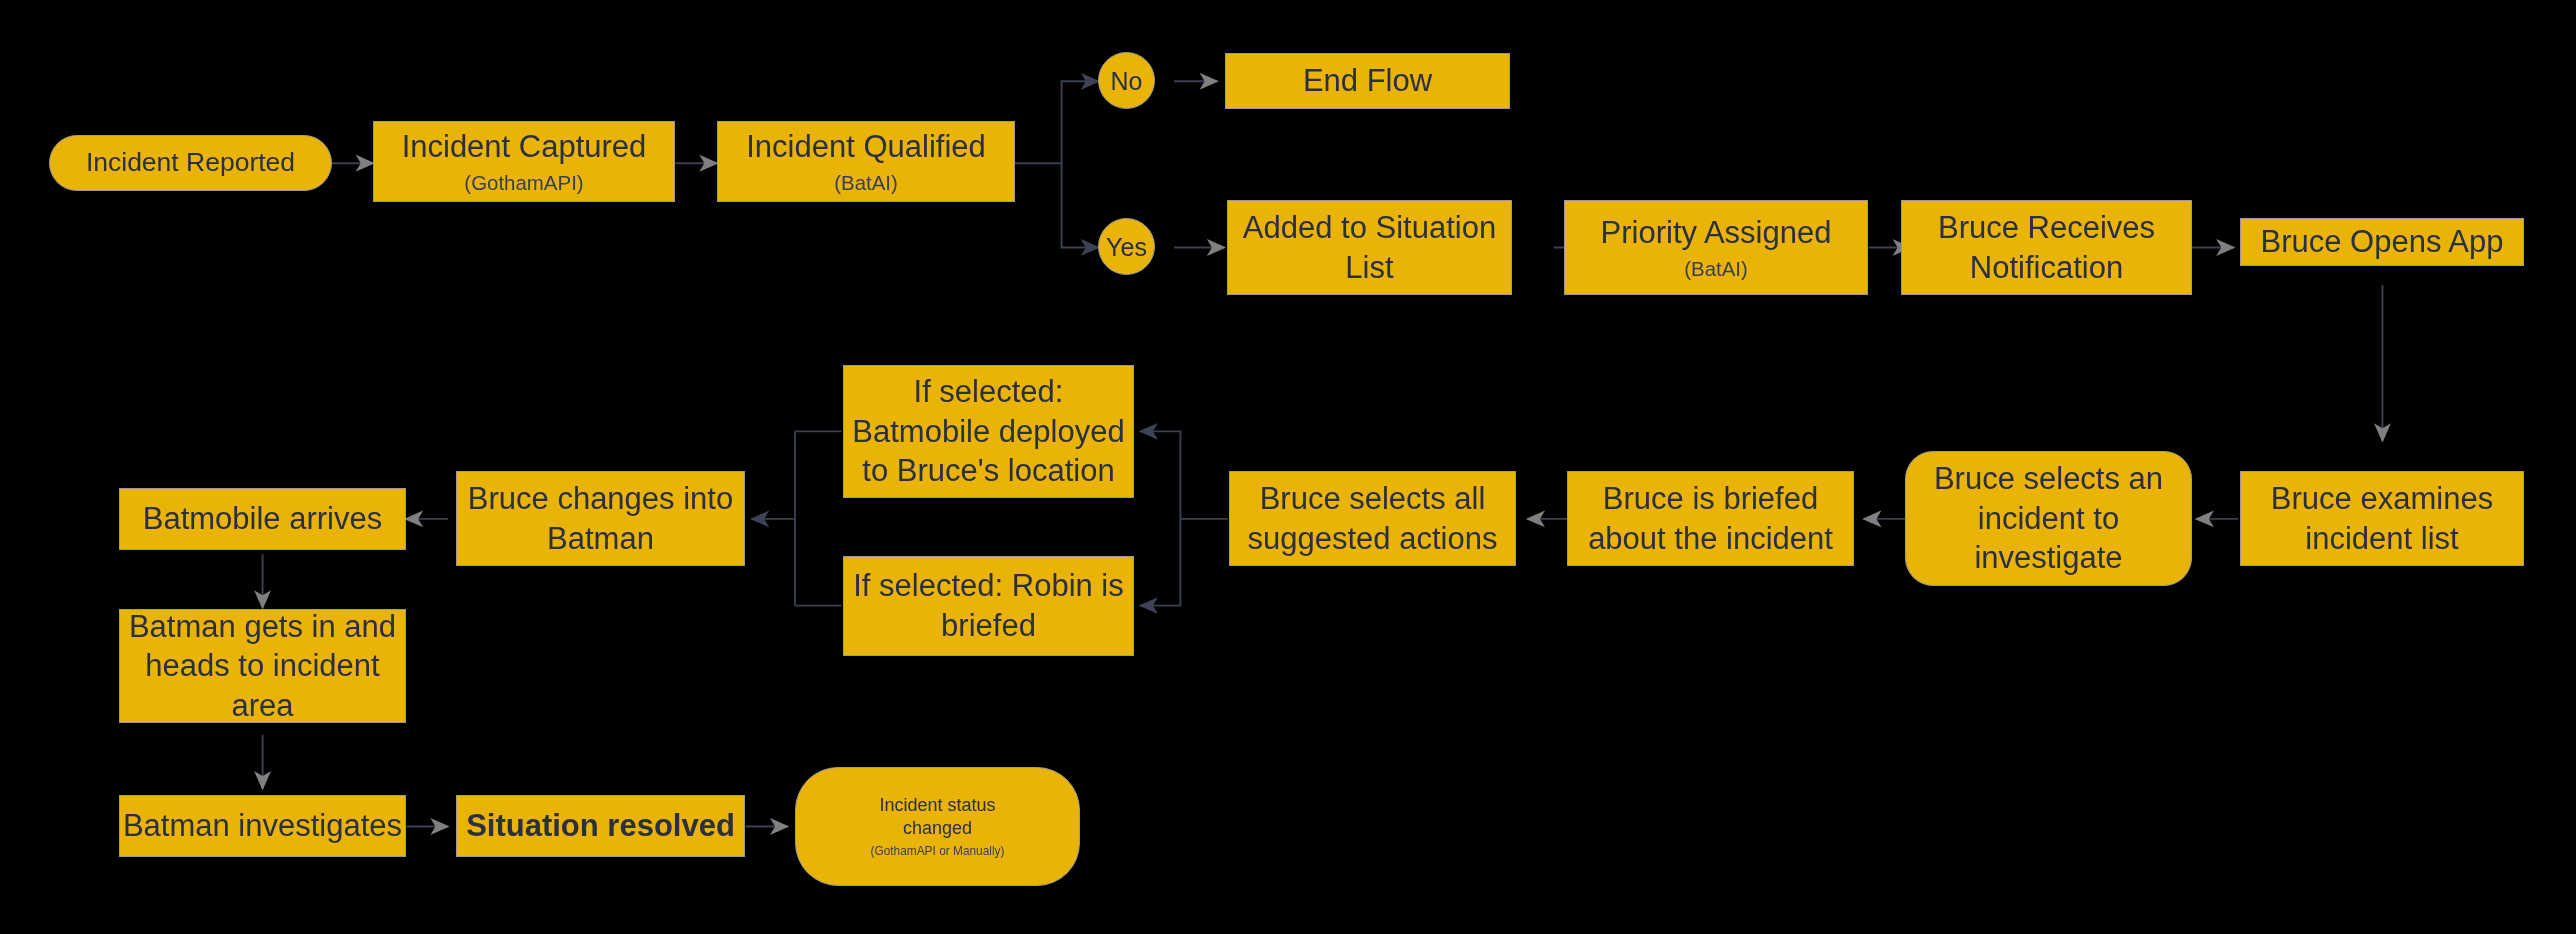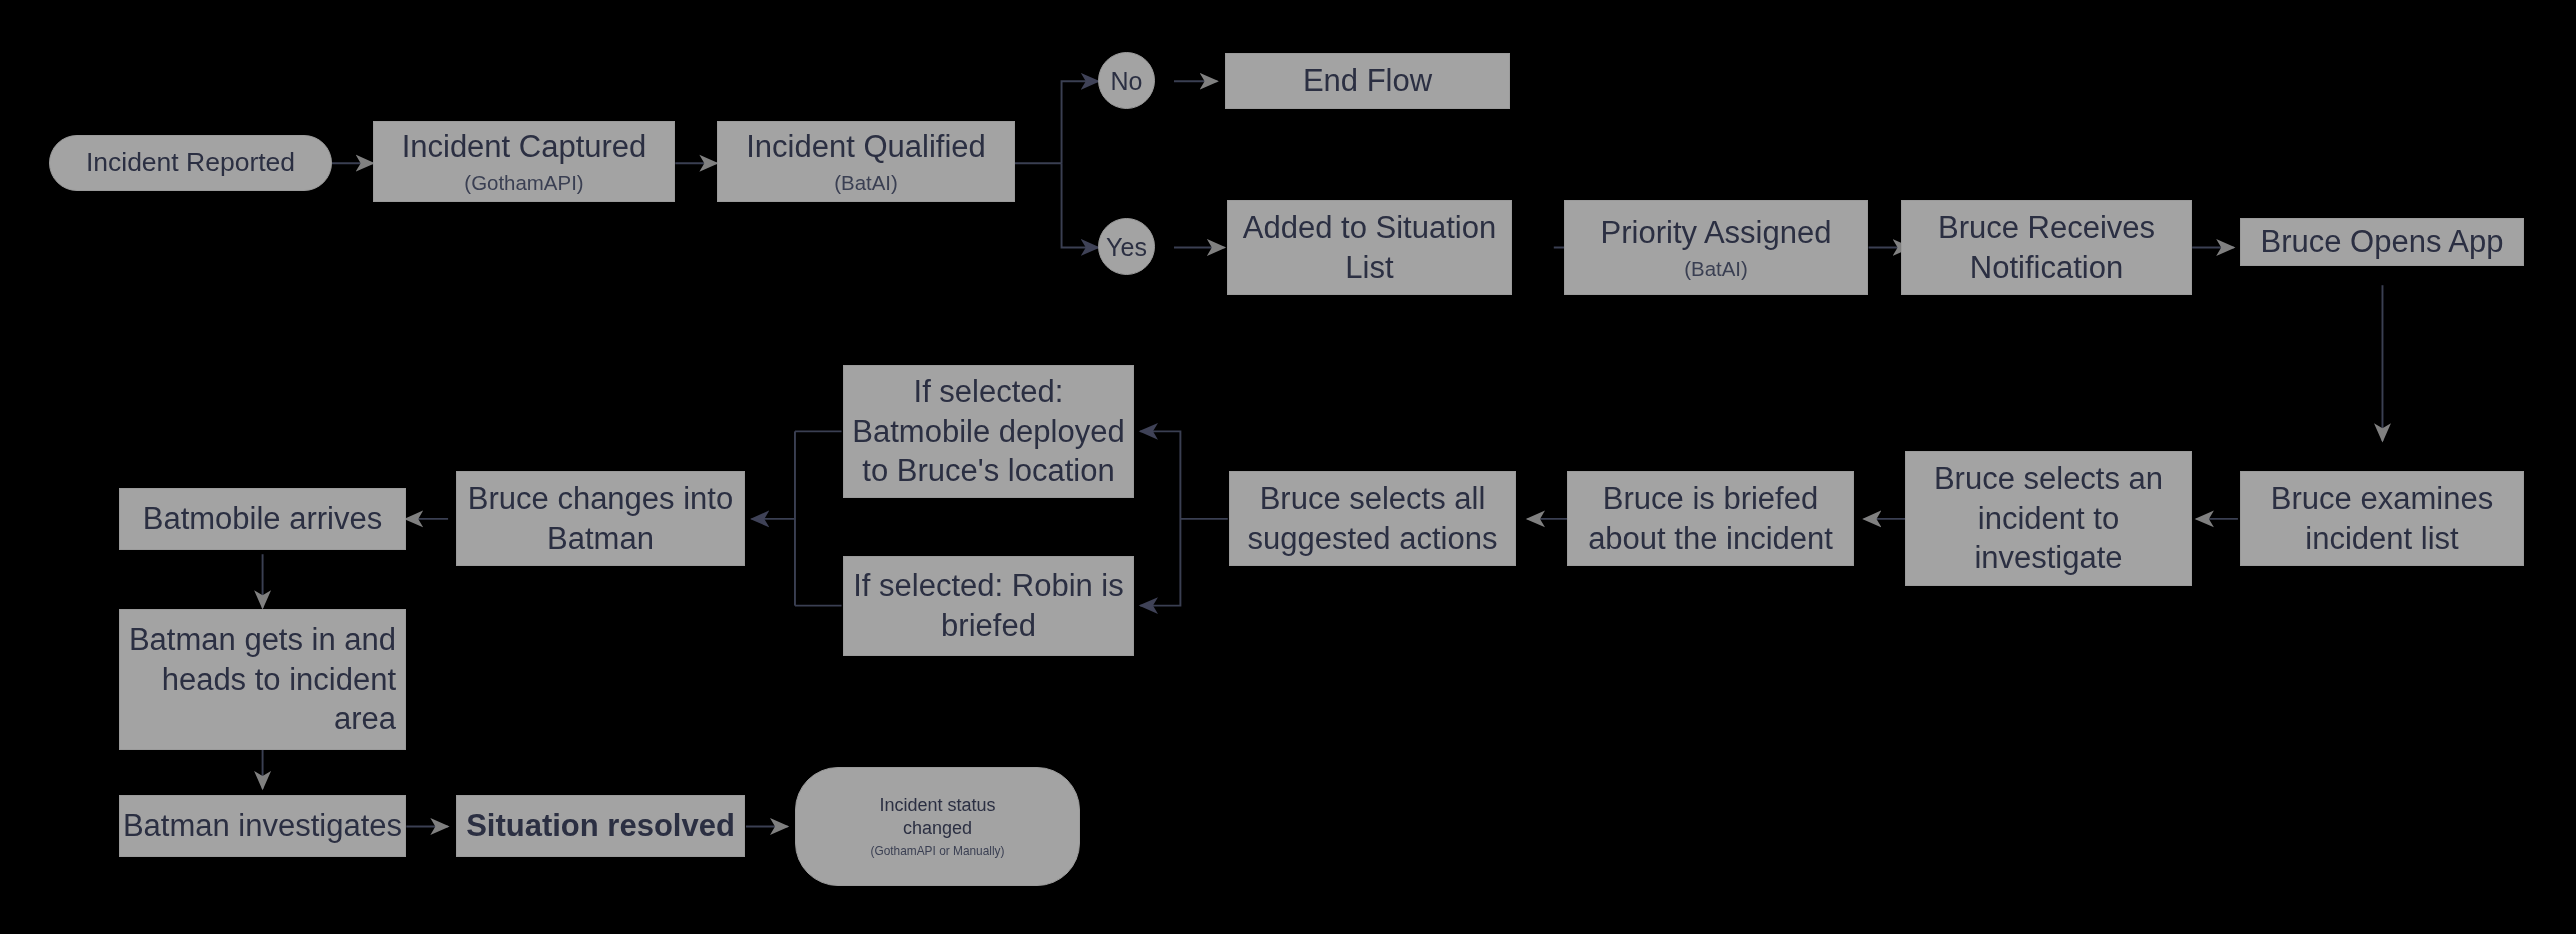--- a/index.html
+++ b/index.html
@@ -18,21 +18,21 @@
   svg.edges {
     position: absolute;
     left: 0; top: 0;
     width: 2576px;
     height: 935px;
     pointer-events: none;
   }
   .node {
     position: absolute;
     box-sizing: border-box;
-    background: #a3a3a3;
+    background: #eab308;
     border: 1.6px solid #9a9a9a;
     color: #2b2f42;
     display: flex;
     flex-direction: column;
     align-items: center;
     justify-content: center;
     text-align: center;
     line-height: 1.28;
     font-weight: 400;
   }
@@ -161,21 +161,21 @@
 
   <div class="node rect" style="left:2240px; top:218px; width:284px; height:48px;">
     <span class="title">Bruce Opens App</span>
   </div>
 
   <div class="node rect" style="left:2240px; top:471px; width:284px; height:95px;">
     <span class="title">Bruce examines
 incident list</span>
   </div>
 
-  <div class="node rect" style="left:1905px; top:451px; width:287px; height:135px;">
+  <div class="node rect" style="left:1905px; top:451px; width:287px; height:135px;border-radius:28px;">
     <span class="title">Bruce selects an
 incident to
 investigate</span>
   </div>
 
   <div class="node rect" style="left:1567px; top:471px; width:287px; height:95px;">
     <span class="title">Bruce is briefed
 about the incident</span>
   </div>
 
@@ -197,21 +197,21 @@
 
   <div class="node rect" style="left:456px; top:471px; width:289px; height:95px;">
     <span class="title">Bruce changes into
 Batman</span>
   </div>
 
   <div class="node rect" style="left:119px; top:488px; width:287px; height:62px;">
     <span class="title">Batmobile arrives</span>
   </div>
 
-  <div class="node rect" style="left:119px; top:609px; width:287px; height:141px;text-align:right;">
+  <div class="node rect" style="left:119px; top:609px; width:287px; height:114px;">
     <span class="title">Batman gets in and
 heads to incident
 area</span>
   </div>
 
   <div class="node rect" style="left:119px; top:795px; width:287px; height:62px;">
     <span class="title">Batman investigates</span>
   </div>
 
   <div class="node rect" style="left:456px; top:795px; width:289px; height:62px;font-weight:bold;">

